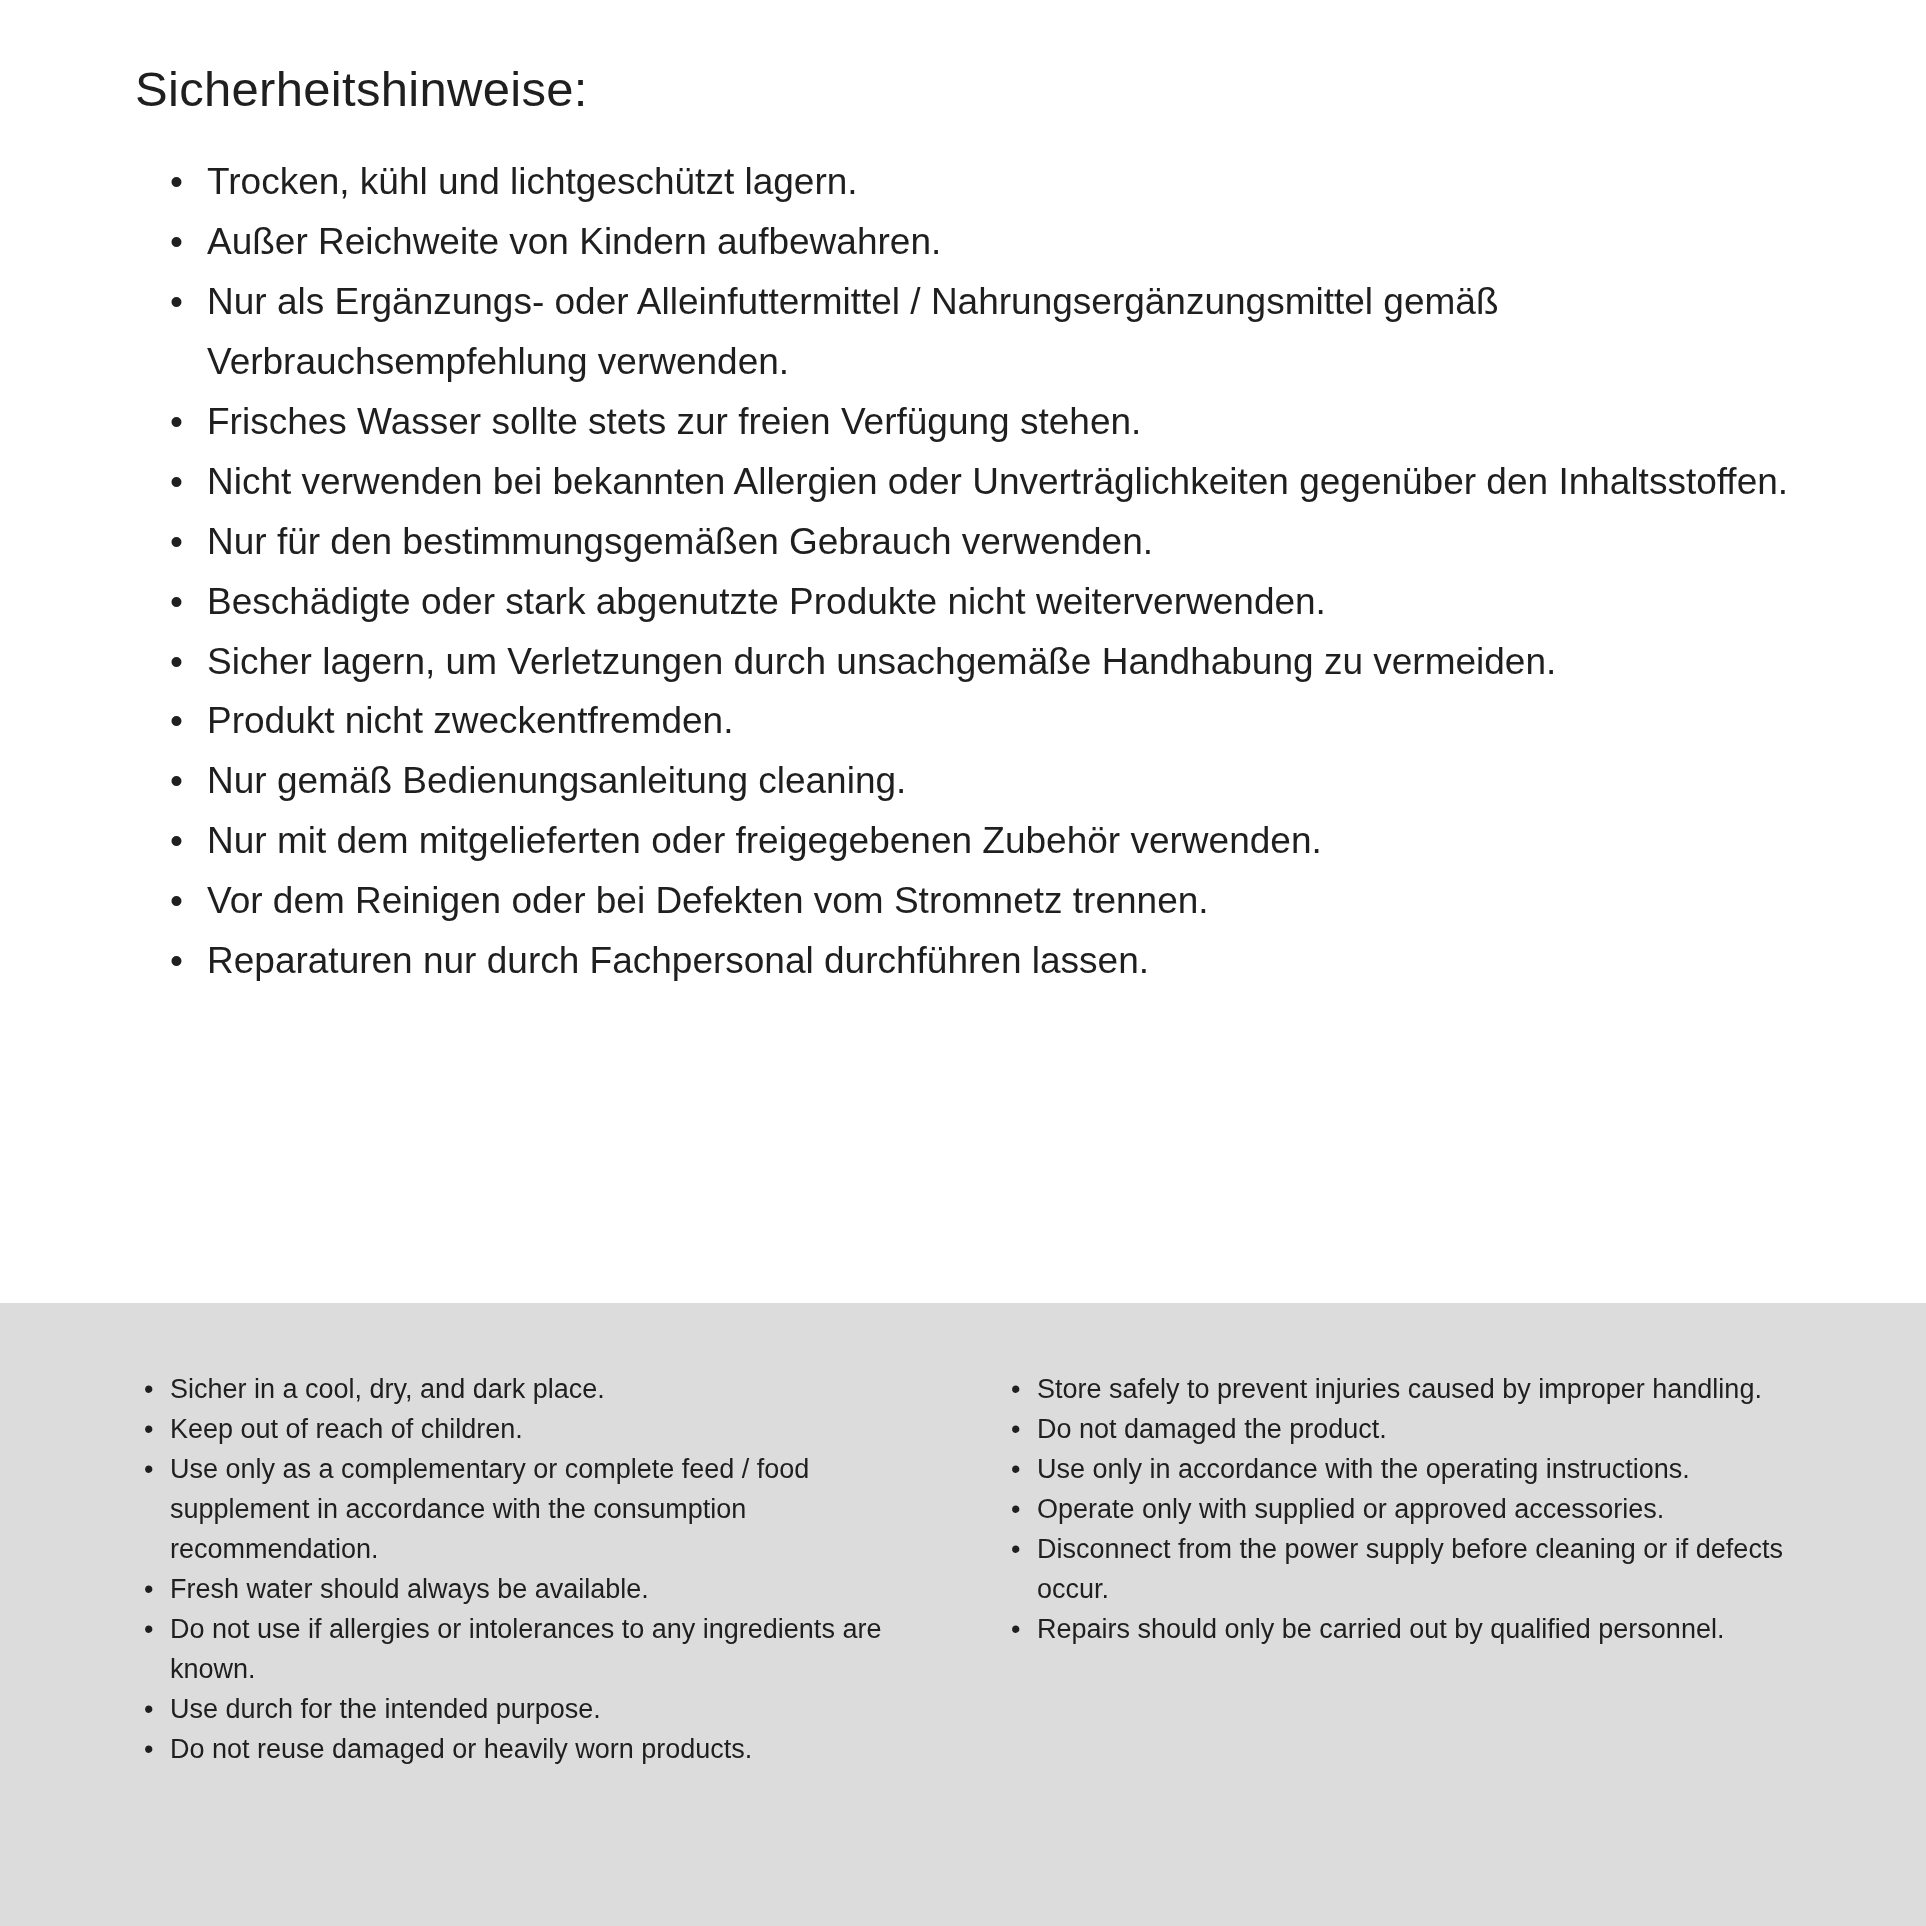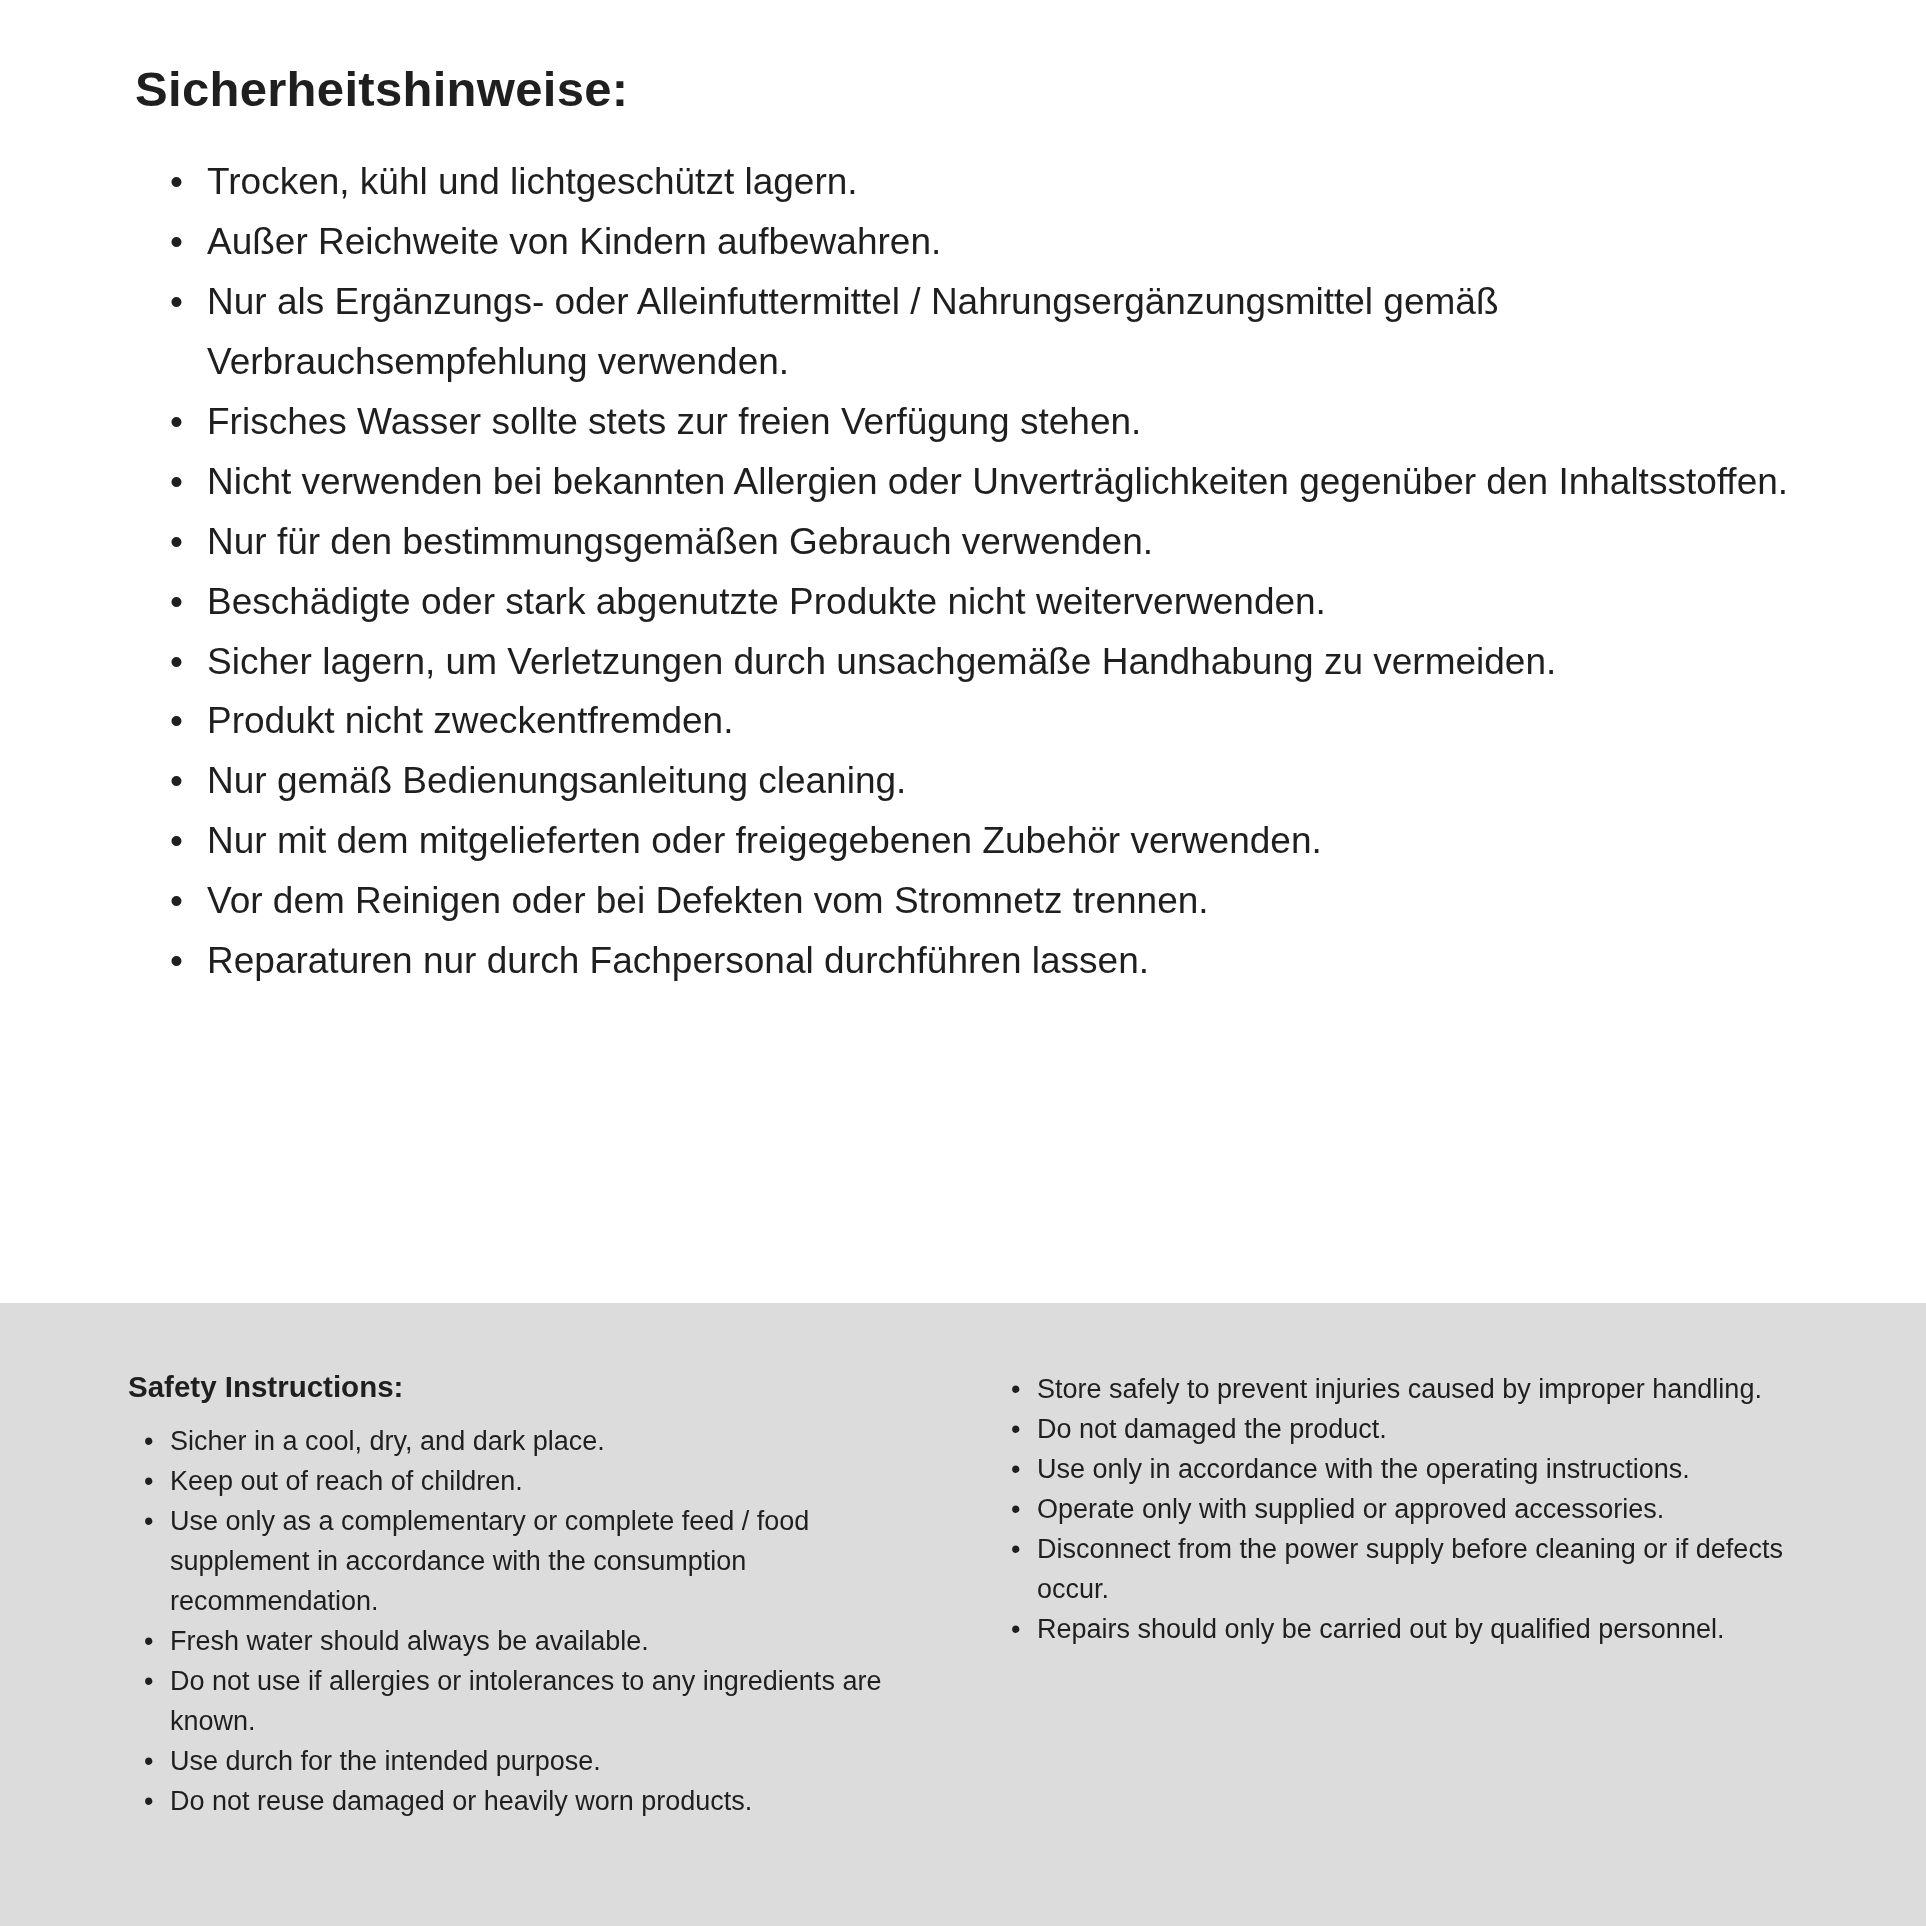--- a/index.html
+++ b/index.html
@@ -23,21 +23,21 @@
   }
 
   
   .german-section {
     flex: 1 1 auto;
     padding: 61px 116px 0 135px;
   }
 
   .german-title {
     font-size: 49px;
-    font-weight: 700;
+    font-weight: 400;
     letter-spacing: 0.3px;
     margin-bottom: 35px;
   }
 
   .german-list {
     list-style: none;
     padding-left: 35px;
     max-width: 1682px;
   }
 
@@ -173,21 +173,20 @@
         <li class="item">
           <span class="bullet">•</span>
           <span class="item-text">Reparaturen nur durch Fachpersonal durchführen lassen.</span>
         </li>
       </ul>
   </section>
 
   <section class="english-section">
 
     <div class="english-col left">
-      <h2 class="english-title">Safety Instructions:</h2>
 
       <ul class="english-list">
 
           <li class="item">
             <span class="bullet">•</span>
             <span class="item-text">Sicher in a cool, dry, and dark place.</span>
           </li>
 
           <li class="item">
             <span class="bullet">•</span>

